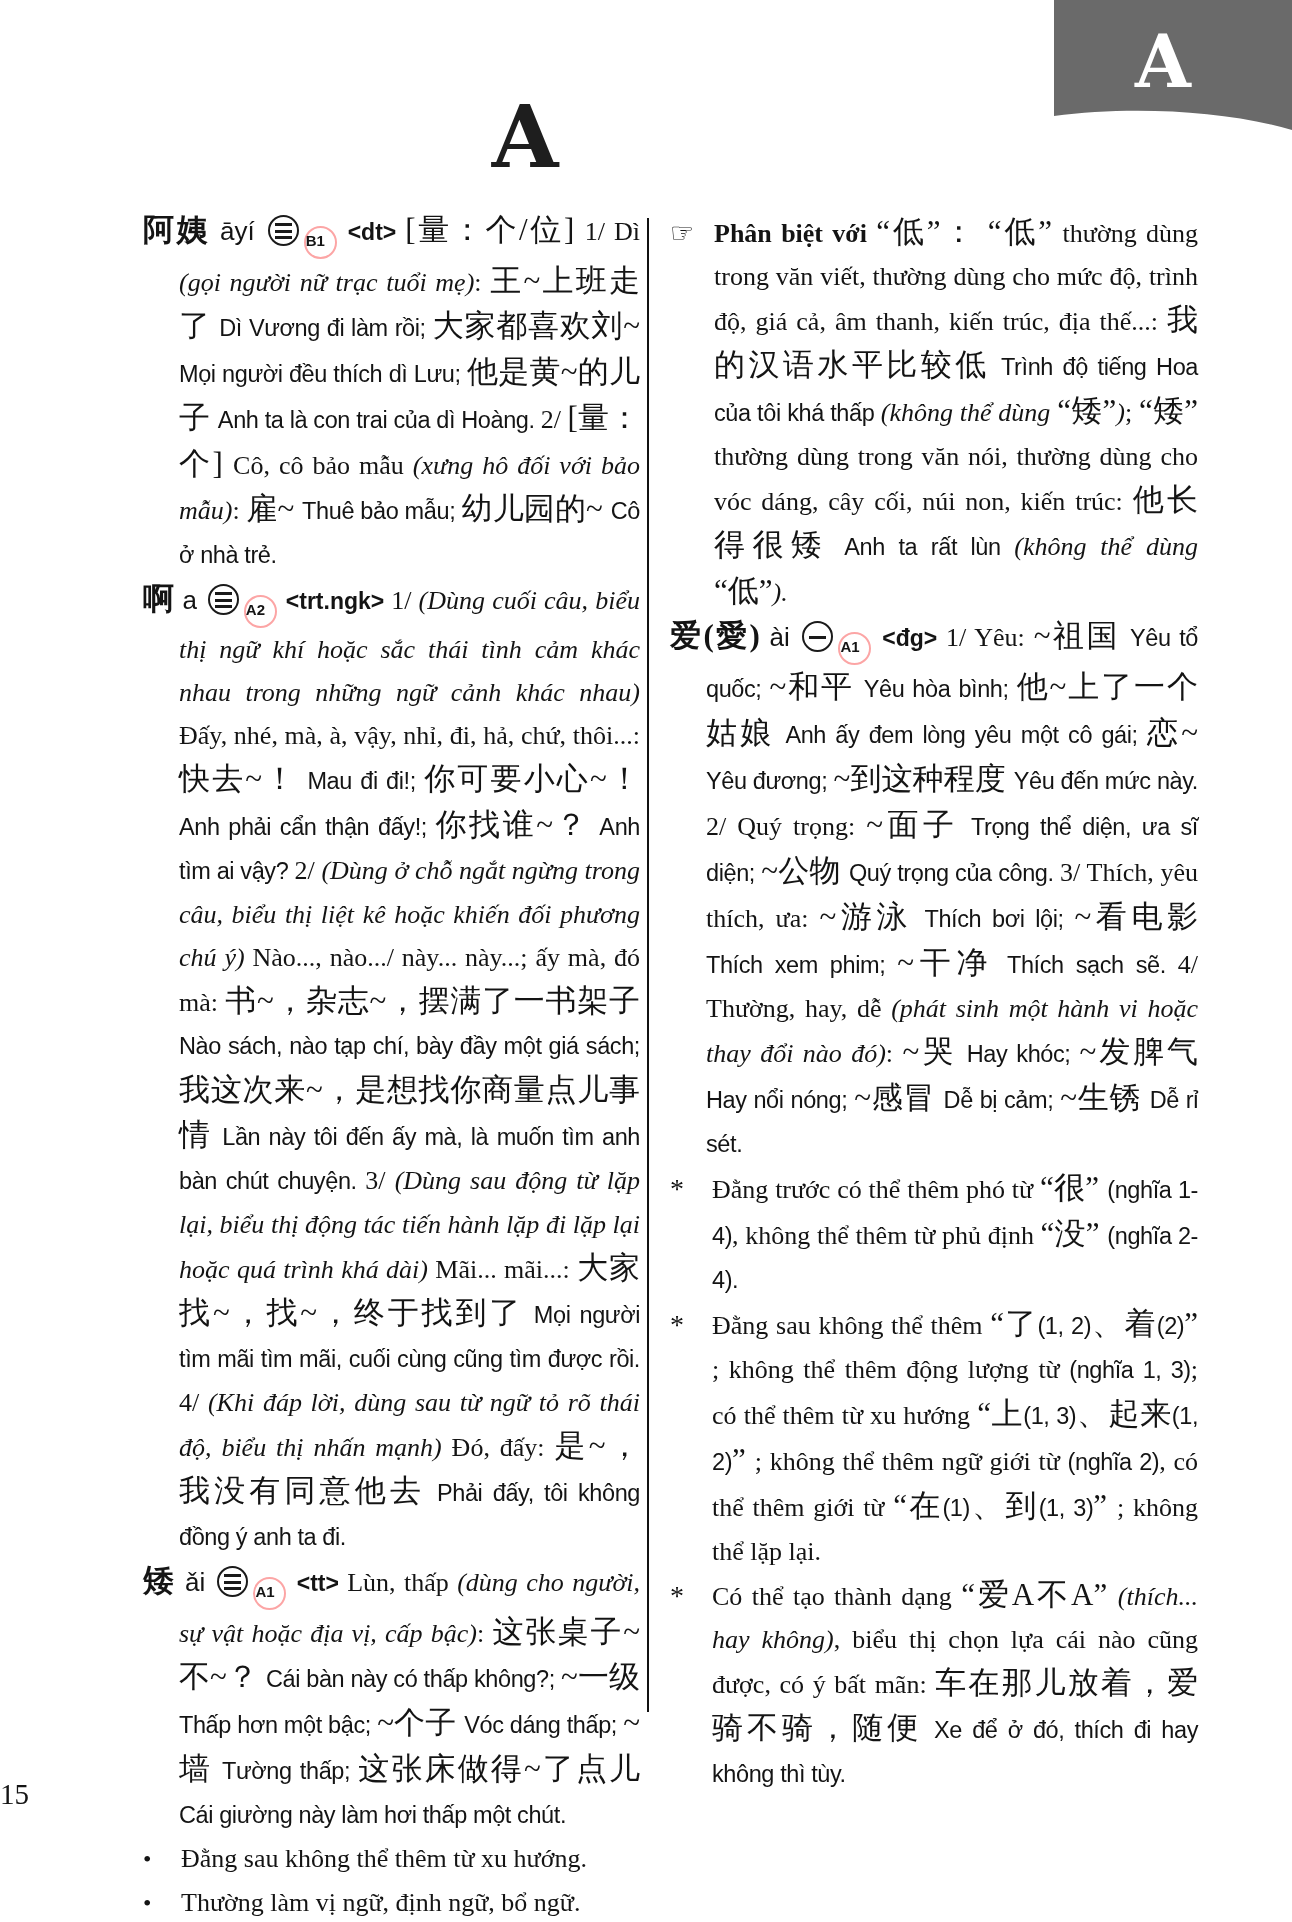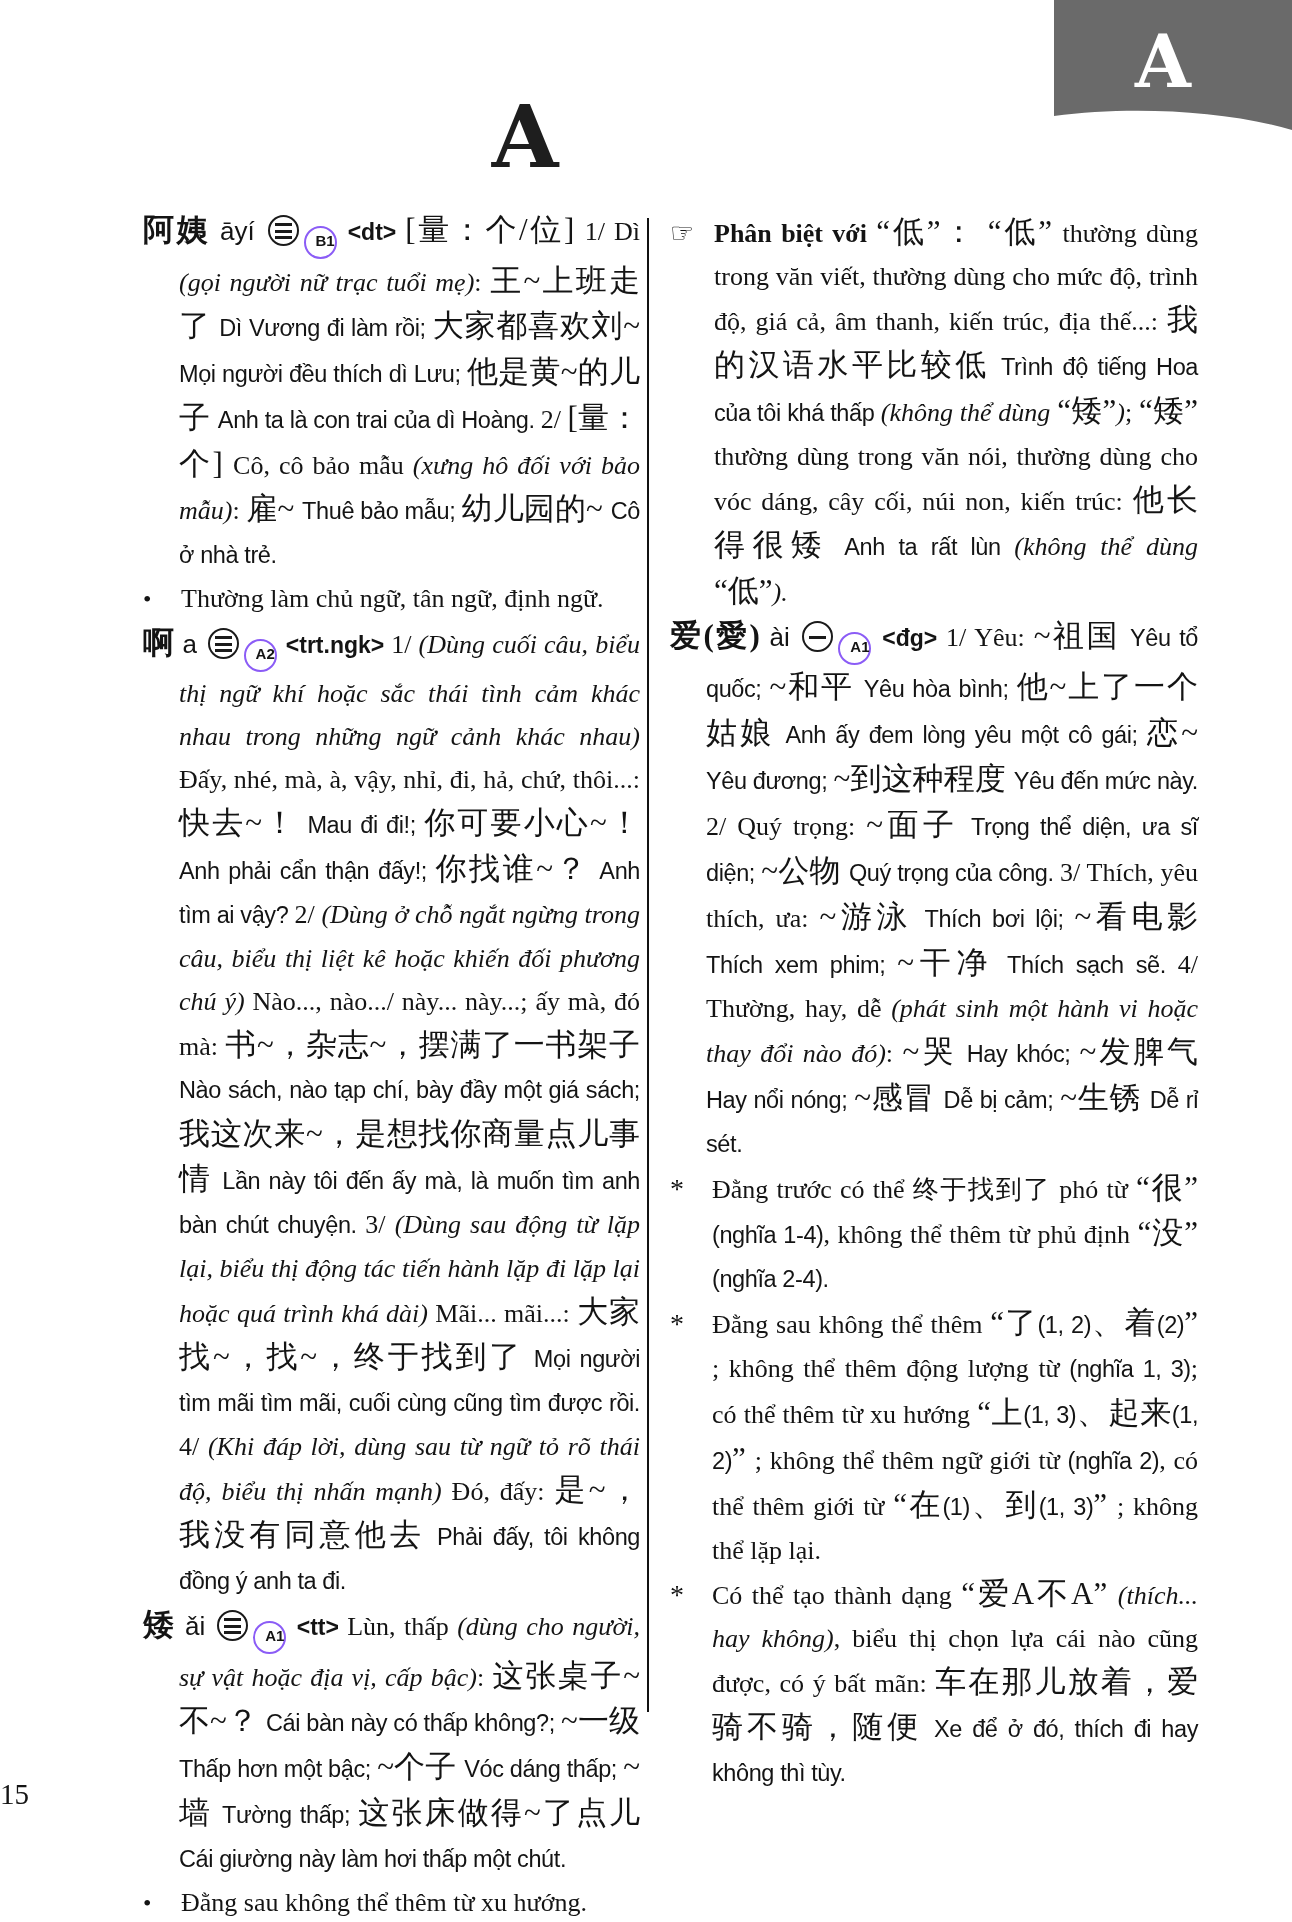--- a/index.html
+++ b/index.html
@@ -29,23 +29,23 @@
   .m-note{width:44px;font-size:27px;font-family:"DejaVu Sans",sans-serif;}
   
   .r-head{font-size:31px;font-weight:700;font-family:"Liberation Serif",serif;}
   .r-pinyin{font-family:Liberation Sans, sans-serif;}
   .r-rm{font-family:"Liberation Serif","DejaVu Serif",serif;}
   .r-it{font-family:"Liberation Serif","DejaVu Serif",serif;font-style:italic;}
   .r-bold{font-family:"Liberation Serif",serif;font-weight:700;}
   .r-sans{font-family:"Liberation Sans","DejaVu Sans",sans-serif;font-size:23.5px;letter-spacing:-0.4px;}
   .r-cn{font-family:"Liberation Serif",serif;font-size:31px;}
   .r-tag{font-family:"Liberation Sans","DejaVu Sans",sans-serif;font-weight:700;font-size:23px;}
-  .r-badge{display:inline-block;width:29px;height:29px;border:2px solid #8b5cf6;border-radius:50%;
+  .r-badge{display:inline-block;width:29px;height:29px;border:2px solid #fca5a5;border-radius:50%;
         font-family:"Liberation Sans",sans-serif;font-weight:700;font-size:15px;line-height:26px;
-        text-align:right;vertical-align:-6px;text-indent:0;letter-spacing:0;margin:0 2px;}
+        text-align:left;vertical-align:-6px;text-indent:0;letter-spacing:0;margin:0 2px;}
   .r-circ{display:inline-block;width:27px;height:27px;border:2px solid #1a1a1a;border-radius:50%;
         vertical-align:-6px;position:relative;margin:0 3px;text-indent:0;}
   .r-circ i{position:absolute;left:5px;right:5px;height:2.5px;background:#1a1a1a;}
   .pageno{position:absolute;left:0;right:0;top:1778px;font-size:29px;
         font-family:"Liberation Serif",serif;}
 </style>
 </head>
 <body>
 
 <div class="page">
@@ -56,29 +56,28 @@
     </svg>
     <span class="tab-letter">A</span>
   </div>
 
   <h1 class="heading">A</h1>
 
   <div class="divider"></div>
 
   <div class="col col-left" id="col-left">
       <p class="block entry"><span class="r-head">阿姨</span><span class="r-pinyin"> āyí </span><span class="r-circ" title="三"><i style="top: 6px;"></i><i style="top: 13px;"></i><i style="top: 19px;"></i></span><span class="r-badge">B1</span><span class="r-tag"> &lt;dt&gt; </span><span class="r-cn">[量：个/位] </span><span class="r-rm">1/ Dì </span><span class="r-it">(gọi người nữ trạc tuổi mẹ)</span><span class="r-rm">: </span><span class="r-cn">王~上班走了 </span><span class="r-sans">Dì Vương đi làm rồi; </span><span class="r-cn">大家都喜欢刘~ </span><span class="r-sans">Mọi người đều thích dì Lưu; </span><span class="r-cn">他是黄~的儿子 </span><span class="r-sans">Anh ta là con trai của dì Hoàng. </span><span class="r-rm">2/ </span><span class="r-cn">[量：个] </span><span class="r-rm">Cô, cô bảo mẫu </span><span class="r-it">(xưng hô đối với bảo mẫu)</span><span class="r-rm">: </span><span class="r-cn">雇~ </span><span class="r-sans">Thuê bảo mẫu; </span><span class="r-cn">幼儿园的~ </span><span class="r-sans">Cô ở nhà trẻ.</span></p>
-      <p class="block bullet"><span class="marker m-bullet">•</span><span class="r-rm">Thường làm chủ ngữ, tân ngữ, định ngữ.</span></p>
       <p class="block entry"><span class="r-head">啊</span><span class="r-pinyin"> a </span><span class="r-circ" title="三"><i style="top: 6px;"></i><i style="top: 13px;"></i><i style="top: 19px;"></i></span><span class="r-badge">A2</span><span class="r-tag"> &lt;trt.ngk&gt; </span><span class="r-rm">1/ </span><span class="r-it">(Dùng cuối câu, biểu thị ngữ khí hoặc sắc thái tình cảm khác nhau trong những ngữ cảnh khác nhau) </span><span class="r-rm">Đấy, nhé, mà, à, vậy, nhỉ, đi, hả, chứ, thôi...: </span><span class="r-cn">快去~！ </span><span class="r-sans">Mau đi đi!; </span><span class="r-cn">你可要小心~！ </span><span class="r-sans">Anh phải cẩn thận đấy!; </span><span class="r-cn">你找谁~？ </span><span class="r-sans">Anh tìm ai vậy? </span><span class="r-rm">2/ </span><span class="r-it">(Dùng ở chỗ ngắt ngừng trong câu, biểu thị liệt kê hoặc khiến đối phương chú ý) </span><span class="r-rm">Nào..., nào.../ này... này...; ấy mà, đó mà: </span><span class="r-cn">书~，杂志~，摆满了一书架子 </span><span class="r-sans">Nào sách, nào tạp chí, bày đầy một giá sách; </span><span class="r-cn">我这次来~，是想找你商量点儿事情 </span><span class="r-sans">Lần này tôi đến ấy mà, là muốn tìm anh bàn chút chuyện. </span><span class="r-rm">3/ </span><span class="r-it">(Dùng sau động từ lặp lại, biểu thị động tác tiến hành lặp đi lặp lại hoặc quá trình khá dài) </span><span class="r-rm">Mãi... mãi...: </span><span class="r-cn">大家找~，找~，终于找到了 </span><span class="r-sans">Mọi người tìm mãi tìm mãi, cuối cùng cũng tìm được rồi. </span><span class="r-rm">4/ </span><span class="r-it">(Khi đáp lời, dùng sau từ ngữ tỏ rõ thái độ, biểu thị nhấn mạnh) </span><span class="r-rm">Đó, đấy: </span><span class="r-cn">是~，我没有同意他去 </span><span class="r-sans">Phải đấy, tôi không đồng ý anh ta đi.</span></p>
       <p class="block entry"><span class="r-head">矮</span><span class="r-pinyin"> ǎi </span><span class="r-circ" title="三"><i style="top: 6px;"></i><i style="top: 13px;"></i><i style="top: 19px;"></i></span><span class="r-badge">A1</span><span class="r-tag"> &lt;tt&gt; </span><span class="r-rm">Lùn, thấp </span><span class="r-it">(dùng cho người, sự vật hoặc địa vị, cấp bậc)</span><span class="r-rm">: </span><span class="r-cn">这张桌子~不~？ </span><span class="r-sans">Cái bàn này có thấp không?; </span><span class="r-cn">~一级 </span><span class="r-sans">Thấp hơn một bậc; </span><span class="r-cn">~个子 </span><span class="r-sans">Vóc dáng thấp; </span><span class="r-cn">~墙 </span><span class="r-sans">Tường thấp; </span><span class="r-cn">这张床做得~了点儿 </span><span class="r-sans">Cái giường này làm hơi thấp một chút.</span></p>
       <p class="block bullet"><span class="marker m-bullet">•</span><span class="r-rm">Đằng sau không thể thêm từ xu hướng.</span></p>
       <p class="block bullet"><span class="marker m-bullet">•</span><span class="r-rm">Thường làm vị ngữ, định ngữ, bổ ngữ.</span></p>
     </div>
   <div class="col col-right" id="col-right">
       <p class="block note"><span class="marker m-note">☞</span><span class="r-bold">Phân biệt với </span><span class="r-cn">“低”： “低” </span><span class="r-rm">thường dùng trong văn viết, thường dùng cho mức độ, trình độ, giá cả, âm thanh, kiến trúc, địa thế...: </span><span class="r-cn">我的汉语水平比较低 </span><span class="r-sans">Trình độ tiếng Hoa của tôi khá thấp </span><span class="r-it">(không thể dùng </span><span class="r-cn">“矮”</span><span class="r-it">)</span><span class="r-rm">; </span><span class="r-cn">“矮” </span><span class="r-rm">thường dùng trong văn nói, thường dùng cho vóc dáng, cây cối, núi non, kiến trúc: </span><span class="r-cn">他长得很矮 </span><span class="r-sans">Anh ta rất lùn </span><span class="r-it">(không thể dùng </span><span class="r-cn">“低”</span><span class="r-it">).</span></p>
       <p class="block entry"><span class="r-head">爱(愛)</span><span class="r-pinyin"> ài </span><span class="r-circ" title="一"><i style="top: 13px;"></i></span><span class="r-badge">A1</span><span class="r-tag"> &lt;đg&gt; </span><span class="r-rm">1/ Yêu: </span><span class="r-cn">~祖国 </span><span class="r-sans">Yêu tổ quốc; </span><span class="r-cn">~和平 </span><span class="r-sans">Yêu hòa bình; </span><span class="r-cn">他~上了一个姑娘 </span><span class="r-sans">Anh ấy đem lòng yêu một cô gái; </span><span class="r-cn">恋~ </span><span class="r-sans">Yêu đương; </span><span class="r-cn">~到这种程度 </span><span class="r-sans">Yêu đến mức này. </span><span class="r-rm">2/ Quý trọng: </span><span class="r-cn">~面子 </span><span class="r-sans">Trọng thể diện, ưa sĩ diện; </span><span class="r-cn">~公物 </span><span class="r-sans">Quý trọng của công. </span><span class="r-rm">3/ Thích, yêu thích, ưa: </span><span class="r-cn">~游泳 </span><span class="r-sans">Thích bơi lội; </span><span class="r-cn">~看电影 </span><span class="r-sans">Thích xem phim; </span><span class="r-cn">~干净 </span><span class="r-sans">Thích sạch sẽ. </span><span class="r-rm">4/ Thường, hay, dễ </span><span class="r-it">(phát sinh một hành vi hoặc thay đổi nào đó)</span><span class="r-rm">: </span><span class="r-cn">~哭 </span><span class="r-sans">Hay khóc; </span><span class="r-cn">~发脾气 </span><span class="r-sans">Hay nổi nóng; </span><span class="r-cn">~感冒 </span><span class="r-sans">Dễ bị cảm; </span><span class="r-cn">~生锈 </span><span class="r-sans">Dễ rỉ sét.</span></p>
-      <p class="block star"><span class="marker m-star">*</span><span class="r-rm">Đằng trước có thể 终于找到了 phó từ </span><span class="r-cn">“很” </span><span class="r-sans">(nghĩa 1-4)</span><span class="r-rm">, không thể thêm từ phủ định </span><span class="r-cn">“没” </span><span class="r-sans">(nghĩa 2-4).</span></p>
+      <p class="block star"><span class="marker m-star">*</span><span class="r-rm">Đằng trước có thể thêm phó từ </span><span class="r-cn">“很” </span><span class="r-sans">(nghĩa 1-4)</span><span class="r-rm">, không thể thêm từ phủ định </span><span class="r-cn">“没” </span><span class="r-sans">(nghĩa 2-4).</span></p>
       <p class="block star"><span class="marker m-star">*</span><span class="r-rm">Đằng sau không thể thêm </span><span class="r-cn">“了</span><span class="r-sans">(1, 2)</span><span class="r-cn">、着</span><span class="r-sans">(2)</span><span class="r-cn">” </span><span class="r-rm">; không thể thêm động lượng từ </span><span class="r-sans">(nghĩa 1, 3)</span><span class="r-rm">; có thể thêm từ xu hướng </span><span class="r-cn">“上</span><span class="r-sans">(1, 3)</span><span class="r-cn">、起来</span><span class="r-sans">(1, 2)</span><span class="r-cn">” </span><span class="r-rm">; không thể thêm ngữ giới từ </span><span class="r-sans">(nghĩa 2)</span><span class="r-rm">, có thể thêm giới từ </span><span class="r-cn">“在</span><span class="r-sans">(1)</span><span class="r-cn">、到</span><span class="r-sans">(1, 3)</span><span class="r-cn">” </span><span class="r-rm">; không thể lặp lại.</span></p>
       <p class="block star"><span class="marker m-star">*</span><span class="r-rm">Có thể tạo thành dạng </span><span class="r-cn">“爱A不A” </span><span class="r-it">(thích... hay không)</span><span class="r-rm">, biểu thị chọn lựa cái nào cũng được, có ý bất mãn: </span><span class="r-cn">车在那儿放着，爱骑不骑，随便 </span><span class="r-sans">Xe để ở đó, thích đi hay không thì tùy.</span></p>
     </div>
 
   <div class="pageno">15</div>
 
 </div>
 
 </body></html>

